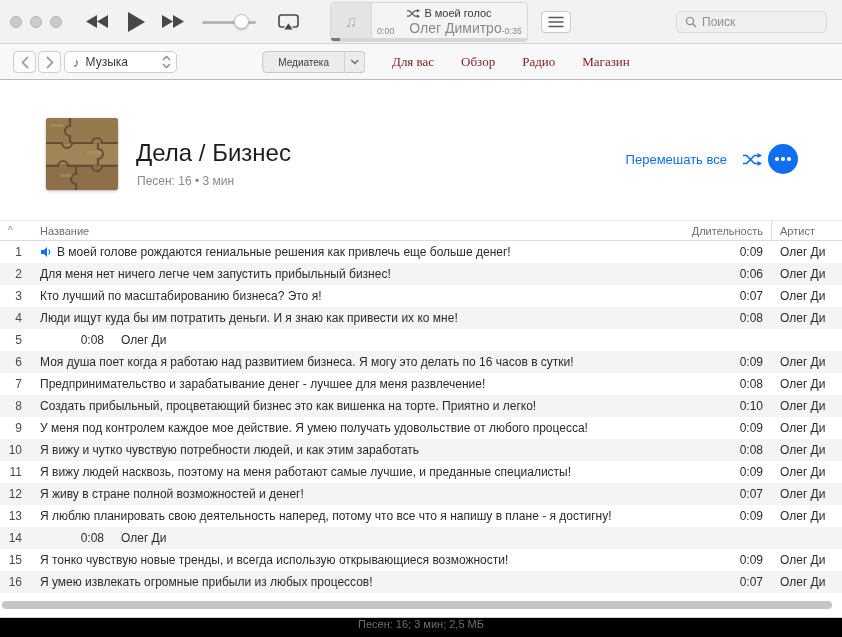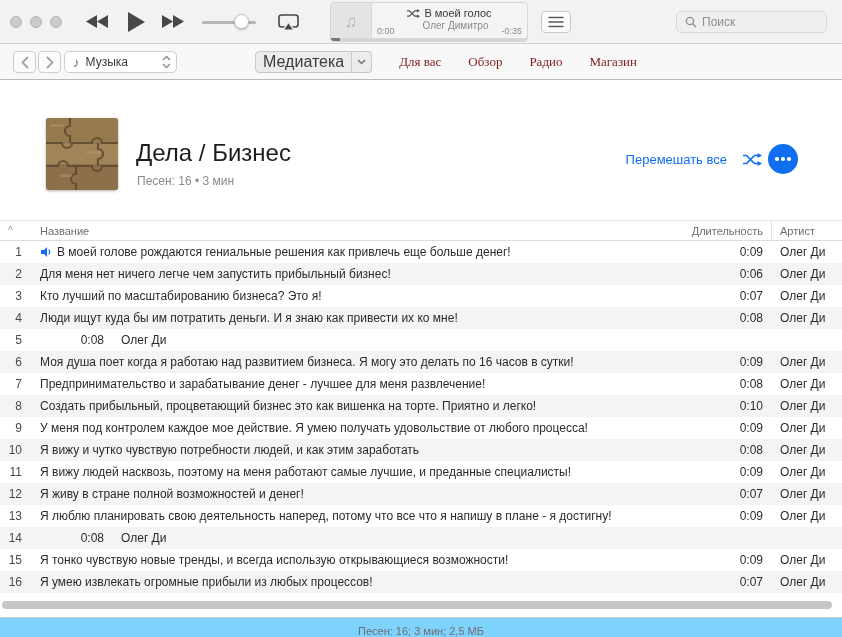--- a/index.html
+++ b/index.html
@@ -30,21 +30,21 @@
   
   .lcd { position:absolute; left:330px; top:2px; width:198px; height:40px;
     background:#f4f4f5; border:1px solid #d7d7d9; border-radius:4px; }
   .lcd-art { position:absolute; left:0; top:0; bottom:0; width:41px;
     background:#e4e4e6; border-right:1px solid #d7d7d9; border-radius:3px 0 0 3px;
     display:flex; align-items:center; justify-content:center; color:#b2b2b6; font-size:17px; }
   .lcd-main { position:absolute; left:41px; right:0; top:0; bottom:0; }
   .lcd-title-row { display:flex; justify-content:center; align-items:center; gap:4px; margin-top:4px;
     font-size:11px; color:#3a3a3c; white-space:nowrap; overflow:hidden; }
   .lcd-shuffle { color:#58585a; display:flex; }
-  .lcd-artist { text-align:center; font-size:10px; color:#8a8a8e; margin-top:1px; white-space:nowrap; overflow:hidden;padding-left:12px; }
+  .lcd-artist { text-align:center; font-size:14px; color:#8a8a8e; margin-top:1px; white-space:nowrap; overflow:hidden;padding-left:12px; }
   .lcd-time-l { position:absolute; left:5px; bottom:5px; font-size:9px; color:#8a8a8e; }
   .lcd-time-r { position:absolute; right:5px; bottom:5px; font-size:9px; color:#8a8a8e; }
   .lcd-progress { position:absolute; left:0; right:0; bottom:0; height:3px; background:#d6d6d8;
     border-radius:0 0 3px 3px; z-index:2; overflow:hidden; }
   .lcd-progress-fill { width:9px; height:100%; background:#77777b; }
 
   .upnext { position:absolute; left:541px; top:11px; width:30px; height:22px;
     background:#fcfcfd; border:1px solid #c8c8ca; border-radius:4px;
     display:flex; align-items:center; justify-content:center; color:#5a5a5e; }
 
@@ -66,21 +66,21 @@
   .media-select { position:absolute; left:64px; top:7px; width:113px; height:22px;
     background:#ffffff; border:1px solid #cfcfd1; border-radius:5px;
     display:flex; align-items:center; padding:0 5px 0 8px; gap:6px; }
   .media-select .note { color:#5f5f63; font-size:13px; }
   .ms-label { flex:1; font-size:12px; color:#3a3a3c; }
   .stepper { color:#8a8a8e; display:flex; }
   .tabs { position:absolute; left:calc(50% + 25px); top:7px; transform:translateX(-50%);
     display:flex; align-items:center; gap:27px; height:22px; }
   .pill { display:flex; height:22px; }
   .pill-main { background:#ececee; border:1px solid #c8c8ca; border-radius:4px 0 0 4px;
-    padding:0 7px; font-size:16px; color:#3c3c3e; display:flex; align-items:center; }
+    padding:0 15px; font-size:10px; color:#3c3c3e; display:flex; align-items:center; }
   .pill-chevron { background:#ececee; border:1px solid #c8c8ca; border-left:none;
     border-radius:0 4px 4px 0; padding:0 5px; display:flex; align-items:center; color:#6e6e73; }
   .tab { font-size:13px; color:#7f1d1d; white-space:nowrap;font-family:Liberation Serif, serif; }
 
   
   .header { position:absolute; top:80px; left:0; right:0; height:140px; background:#ffffff; }
   .artwork { position:absolute; left:46px; top:38px; width:72px; height:72px;
     border-radius:3px; overflow:hidden; box-shadow:0 1px 3px rgba(0,0,0,.3); }
   .pl-title { position:absolute; left:136px; top:59px; font-size:24px; font-weight:400; color:#1d1d1f; }
   .pl-sub { position:absolute; left:137px; top:94px; font-size:12px; color:#8a8a8e; }
@@ -104,22 +104,22 @@
   .trow { display:flex; align-items:center; height:22px; font-size:12px; color:#2b2b2d; background:#ffffff; }
   .trow.alt { background:#f4f4f6; }
   .trow .vdiv { background:transparent; }
   .trow .c-num { color:#4a4a4e; }
   .speaker { color:var(--accent,#0f6ff0); display:flex; margin-right:5px; flex-shrink:0; }
 
   
   .hscroll { position:absolute; left:2px; top:601px; width:830px; height:8px;
     background:#c6c6c8; border-radius:4px; }
   .statusbar { position:absolute; left:0; right:0; bottom:0; height:20px;
-    background:#7dd3fc; border-top:1px solid #cfcfd1;
-    display:flex; align-items:flex-end; justify-content:center; font-size:11px; color:#6e6e73; }
+    background:#000000; border-top:1px solid #cfcfd1;
+    display:flex; align-items:flex-start; justify-content:center; font-size:11px; color:#6e6e73; }
 </style>
 </head>
 <body>
 
 <div class="window">
 
   <div class="topbar">
     <div class="traffic">
       <span class="light"></span>
       <span class="light"></span>

